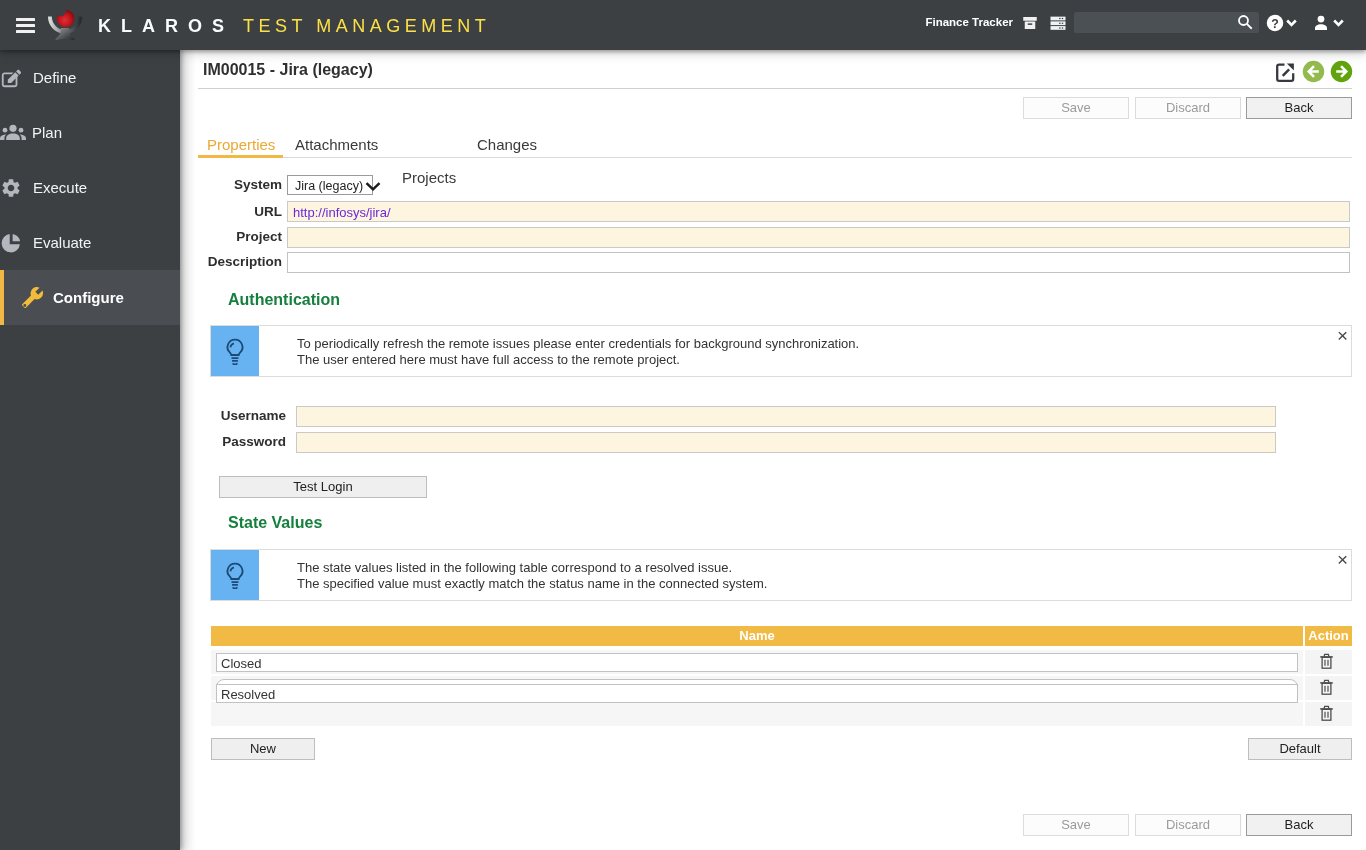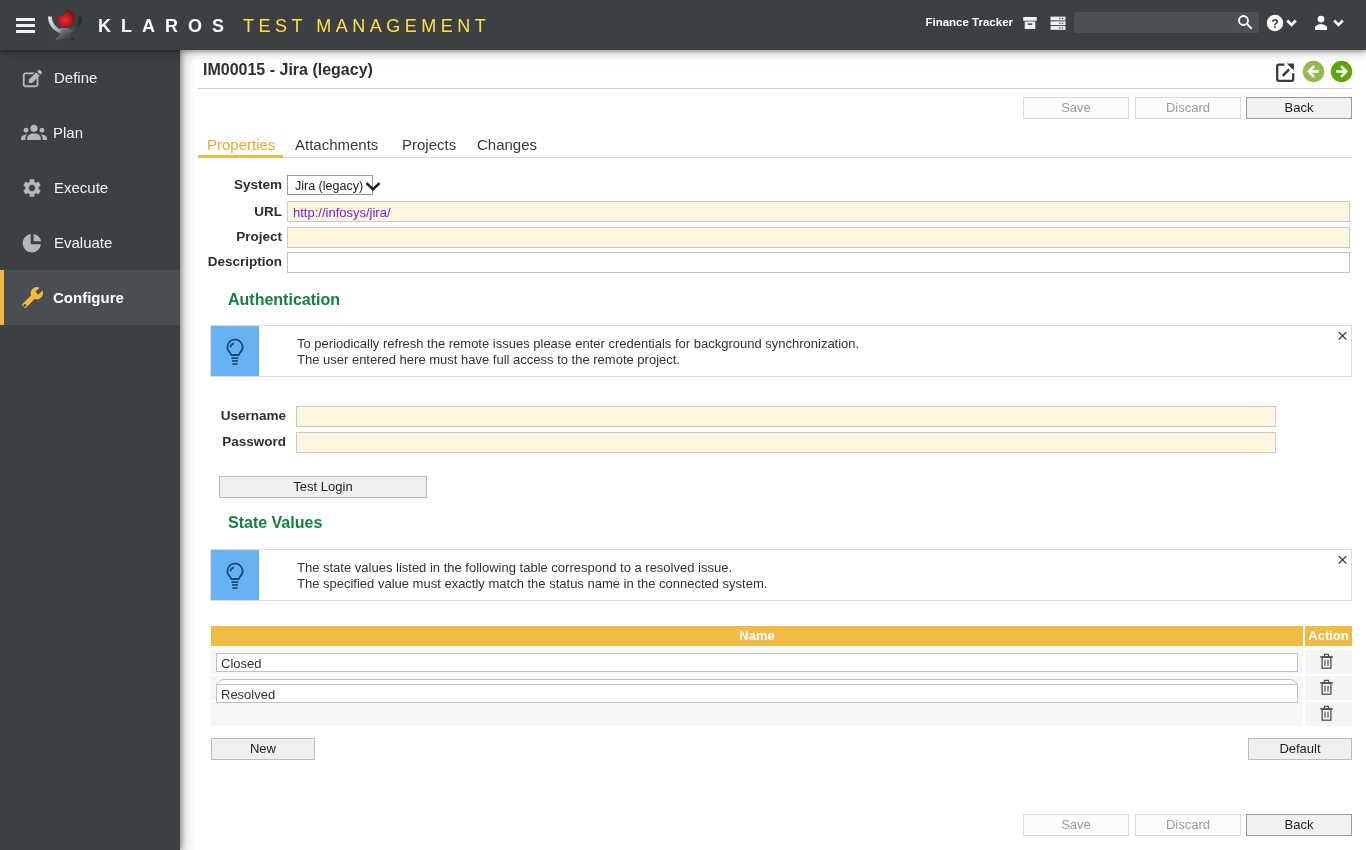--- a/index.html
+++ b/index.html
@@ -11,40 +11,40 @@
 #burger { position:absolute; left:16px; top:18px; width:19px; }
 #burger span { display:block; height:3px; background:#f0f1f2; margin-bottom:3px; border-radius:0.5px; }
 #brand { position:absolute; left:98px; top:16px; white-space:nowrap; }
 #brand .k { font-size:18px; font-weight:bold; color:#fafbfc; letter-spacing:10px; }
 #brand .t { font-size:18px; font-weight:400; color:#fde047; letter-spacing:4.5px; margin-left:9px; }
 #ftext { position:absolute; right:353px; top:16px; font-size:11.5px; font-weight:bold; color:#fff; }
 #searchbox { position:absolute; left:1074px; top:12px; width:185px; height:21px; background:#4b5054; border-radius:2px; }
 
 
 #sidebar { position:absolute; left:0; top:50px; width:180px; height:800px; background:#3c4043; box-shadow:2px 0 4px rgba(0,0,0,0.28), 5px 0 10px rgba(0,0,0,0.12); z-index:20; }
-.nav-item { position:relative; height:55px; display:flex; align-items:center; padding-left:21px; }
+.nav-item { position:relative; height:55px; display:flex; align-items:center; }
 .nav-item .lbl { margin-left:11px; font-size:15px; color:#f2f3f4; }
 .nav-item.active { background:#4a4e52; padding-left:17px; border-left:4px solid #f1b843; }
 .nav-item.active .lbl { margin-left:9px; }
 .nav-item.active .lbl { font-weight:bold; color:#fff; }
 
 
 #content { position:absolute; left:180px; top:50px; width:1186px; height:800px; background:#fff; }
 #leftshade { position:absolute; left:180px; top:50px; width:16px; height:800px; background:linear-gradient(to right, rgba(0,0,0,0.07), rgba(0,0,0,0)); z-index:5; pointer-events:none; }
 #title { position:absolute; left:203px; top:61px; font-size:16px; font-weight:bold; color:#303030; }
 #hdrline { position:absolute; left:198px; top:88px; width:1154px; height:1px; background:#cfd0d1; }
 
 .btn { position:absolute; height:22px; width:106px; font-size:13px; text-align:center; line-height:20px; border:1px solid #dcdcdc; background:#fcfcfc; color:#9b9b9b; }
 .btn.dark { background:#f1f1f1; border:1px solid #9a9a9a; color:#1f1f1f; }
 
 
 .tab { position:absolute; top:136px; font-size:15px; color:#3a3a3a; }
 #tab1 { left:207px; color:#eca832; }
 #tab2 { left:295px; }
-#tab3 { left:402px; }
+#tab3 { left:402px;margin-top:33px; }
 #tab4 { left:477px; }
 #tabline { position:absolute; left:199px; top:157px; width:1153px; height:1px; background:#d9d9d9; }
 #tabmark { position:absolute; left:198px; top:155px; width:85px; height:3px; background:#f1b843; }
 
 .flabel { position:absolute; font-size:13.5px; font-weight:bold; color:#2e2e2e; text-align:right; width:120px; }
 .finput { position:absolute; left:287px; width:1063px; height:21px; border:1px solid #c9c9c6; background:#fdf5e0; font-size:13px; color:#6d28d9; padding:3px 5px 0 5px; line-height:15px; }
 .finput.white { background:#fff; border:1px solid #c2c2c2; }
 
 #selectbox { position:absolute; left:287px; top:175px; width:86px; height:20px; border:1px solid #9b9b9b; background:#fff; font-size:12.5px; color:#222; padding:3px 0 0 7px; line-height:14px; }
 

